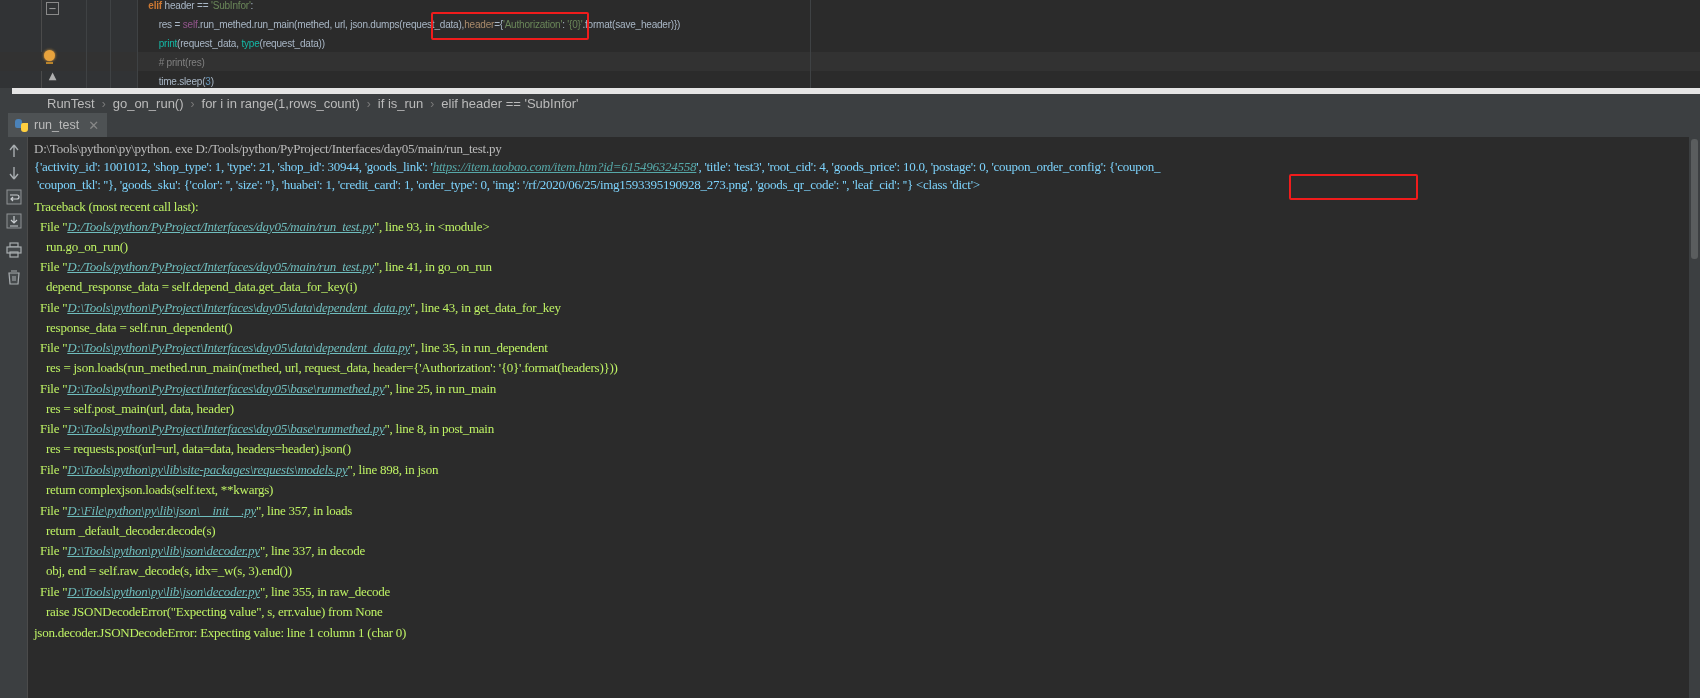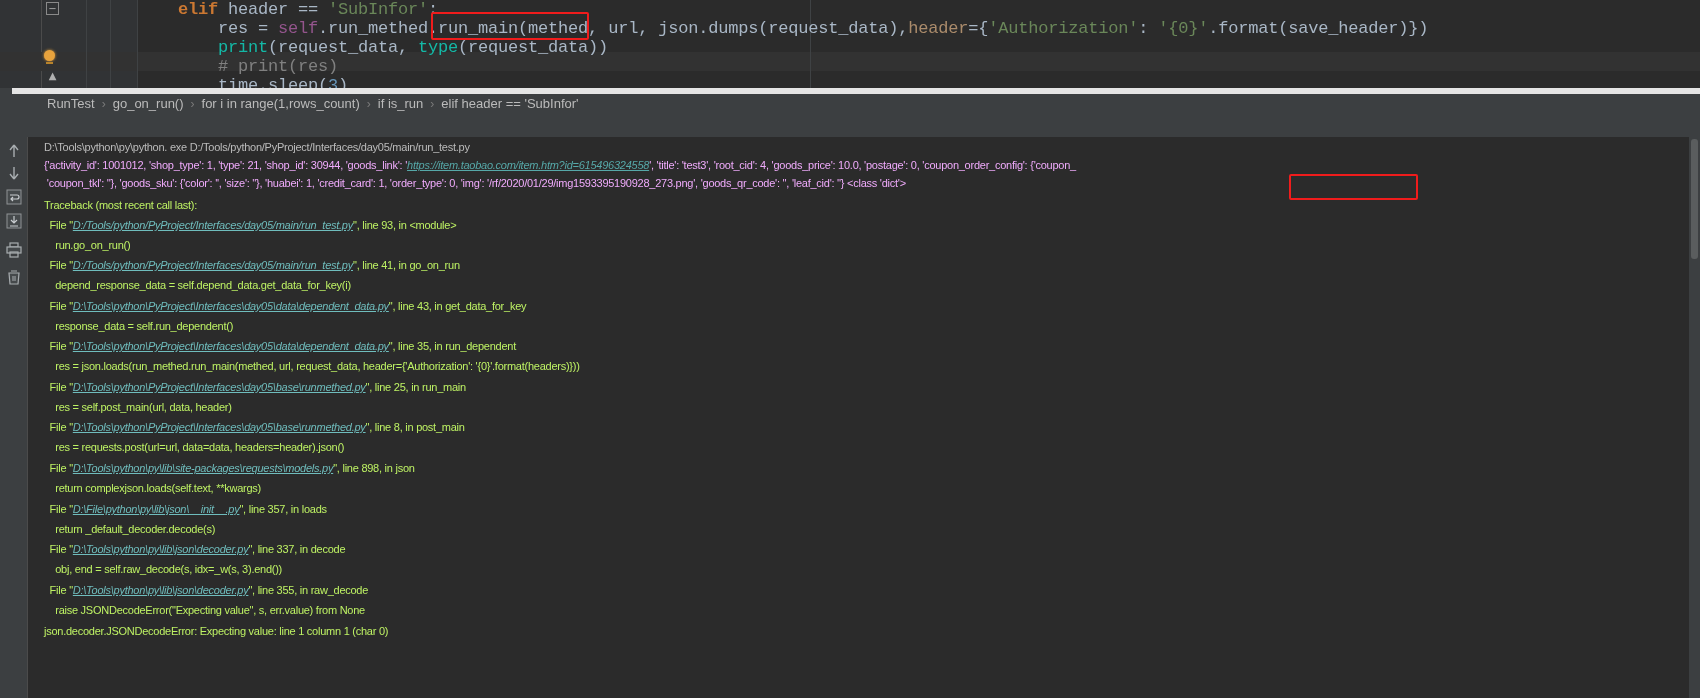--- a/index.html
+++ b/index.html
@@ -38,21 +38,21 @@
   }
   .bulb::after {
     content: ""; position: absolute; left: 2px; top: 12px;
     width: 7px; height: 2px; background: #b8832b;
   }
   .ed-vline {
     position: absolute; top: 0; width: 1px; height: 88px; background: #3f4244;
   }
   .code-line {
     position: absolute; left: 138px; white-space: pre;
-    font-size: 17px; font-family: Liberation Mono, monospace;
+    font-size: 10px; font-family: Liberation Sans, sans-serif;
     letter-spacing: -0.2px;
   }
   .hl-row {
     position: absolute; left: 0; width: 1700px; height: 19px;
     background: #323232;
   }
   .kw   { color: #cc7832; font-weight: bold; }
   .id   { color: #a9b7c6; }
   .str  { color: #6a8759; }
   .bi   { color: #14b8a6; }
@@ -112,26 +112,26 @@
   }
   .tb-btn svg { display: block; }
 
   
   .console {
     position: absolute; left: 27px; top: 137px; width: 1673px; height: 561px;
     background: #2b2b2b; overflow: hidden;
     border-left: 1px solid #4b4b4b;
   }
   .cline {
-    position: absolute; left: 16px; white-space: pre;
-    font-size: 11px; font-family: Liberation Sans, sans-serif;
+    position: absolute; left: 6px; white-space: pre;
+    font-size: 13px; font-family: Liberation Serif, serif;
     letter-spacing: -0.25px;
   }
   .c-white { color: #bbbbbb; }
-  .c-green { color: #f0abfc; }
+  .c-green { color: #7dd3fc; }
   .c-red   { color: #bef264; }
   .c-link  { color: #6fbdbd; text-decoration: underline; font-style: italic; }
   .c-linkg { color: #56a8a8; text-decoration: underline; font-style: italic; }
 
   
   .vscroll {
     position: absolute; right: 0; top: 137px; width: 11px; height: 561px;
     background: #3c3f41;
   }
   .vscroll .thumb {
@@ -175,20 +175,30 @@
     <span class="bc-sep">›</span>
     <span class="bc-item">go_on_run()</span>
     <span class="bc-sep">›</span>
     <span class="bc-item">for i in range(1,rows_count)</span>
     <span class="bc-sep">›</span>
     <span class="bc-item">if is_run</span>
     <span class="bc-sep">›</span>
     <span class="bc-item">elif header == 'SubInfor'</span>
   </div>
 
+  <div class="tabstrip">
+    <div class="tab">
+      <span class="pyicon">
+        <span class="b1"></span>
+          <span class="b2"></span>
+      </span>
+      <span>run_test</span>
+      <span class="tab-close">✕</span>
+    </div>
+  </div>
 
   <div class="run-toolbar">
     <div class="tb-btn" style="top:4px;">
       <svg width="20" height="20" viewBox="0 0 20 20">
         <path d="M10 4 L10 16 M10 4 L6 9 M10 4 L14 9" stroke="#a8adb0" stroke-width="1.4" fill="none"></path>
       </svg>
     </div>
     <div class="tb-btn" style="top:26px;">
       <svg width="20" height="20" viewBox="0 0 20 20">
         <path d="M10 4 L10 16 M10 16 L6 11 M10 16 L14 11" stroke="#a8adb0" stroke-width="1.4" fill="none"></path>
@@ -218,21 +228,21 @@
         <path d="M7 4 L13 4 M5 6 L15 6 L14 17 L6 17 Z" stroke="#a8adb0" stroke-width="1.2" fill="#45494b"></path>
         <path d="M9 9 L9 14 M11 9 L11 14" stroke="#a8adb0" stroke-width="1"></path>
       </svg>
     </div>
   </div>
 
   <div class="console">
     <div id="console-lines">
         <div class="cline" style="top: 4px;"><span class="c-white">D:\Tools\python\py\python. exe D:/Tools/python/PyProject/Interfaces/day05/main/run_test.py</span></div>
         <div class="cline" style="top: 22px;"><span class="c-green">{'activity_id': 1001012, 'shop_type': 1, 'type': 21, 'shop_id': 30944, 'goods_link': '</span><span class="c-linkg">https://item.taobao.com/item.htm?id=615496324558</span><span class="c-green">', 'title': 'test3', 'root_cid': 4, 'goods_price': 10.0, 'postage': 0, 'coupon_order_config': {'coupon_</span></div>
-        <div class="cline" style="top: 40px;"><span class="c-green"> 'coupon_tkl': ''}, 'goods_sku': {'color': '', 'size': ''}, 'huabei': 1, 'credit_card': 1, 'order_type': 0, 'img': '/rf/2020/01/29/img1593395190928_273.png', 'goods_qr_code': '', 'leaf_cid': ''} </span><span class="c-green">&lt;class 'dict'&gt;</span></div>
+        <div class="cline" style="top: 40px;"><span class="c-green"> 'coupon_tkl': ''}, 'goods_sku': {'color': '', 'size': ''}, 'huabei': 1, 'credit_card': 1, 'order_type': 0, 'img': '/rf/2020/06/25/img1593395190928_273.png', 'goods_qr_code': '', 'leaf_cid': ''} </span><span class="c-green">&lt;class 'dict'&gt;</span></div>
         <div class="cline" style="top: 62px;"><span class="c-red">Traceback (most recent call last):</span></div>
         <div class="cline" style="top: 82px;"><span class="c-red">  File "</span><span class="c-link">D:/Tools/python/PyProject/Interfaces/day05/main/run_test.py</span><span class="c-red">", line 93, in &lt;module&gt;</span></div>
         <div class="cline" style="top: 102px;"><span class="c-red">    run.go_on_run()</span></div>
         <div class="cline" style="top: 122px;"><span class="c-red">  File "</span><span class="c-link">D:/Tools/python/PyProject/Interfaces/day05/main/run_test.py</span><span class="c-red">", line 41, in go_on_run</span></div>
         <div class="cline" style="top: 142px;"><span class="c-red">    depend_response_data = self.depend_data.get_data_for_key(i)</span></div>
         <div class="cline" style="top: 163px;"><span class="c-red">  File "</span><span class="c-link">D:\Tools\python\PyProject\Interfaces\day05\data\dependent_data.py</span><span class="c-red">", line 43, in get_data_for_key</span></div>
         <div class="cline" style="top: 183px;"><span class="c-red">    response_data = self.run_dependent()</span></div>
         <div class="cline" style="top: 203px;"><span class="c-red">  File "</span><span class="c-link">D:\Tools\python\PyProject\Interfaces\day05\data\dependent_data.py</span><span class="c-red">", line 35, in run_dependent</span></div>
         <div class="cline" style="top: 223px;"><span class="c-red">    res = json.loads(run_methed.run_main(methed, url, request_data, header={'Authorization': '{0}'.format(headers)}))</span></div>
         <div class="cline" style="top: 244px;"><span class="c-red">  File "</span><span class="c-link">D:\Tools\python\PyProject\Interfaces\day05\base\runmethed.py</span><span class="c-red">", line 25, in run_main</span></div>

